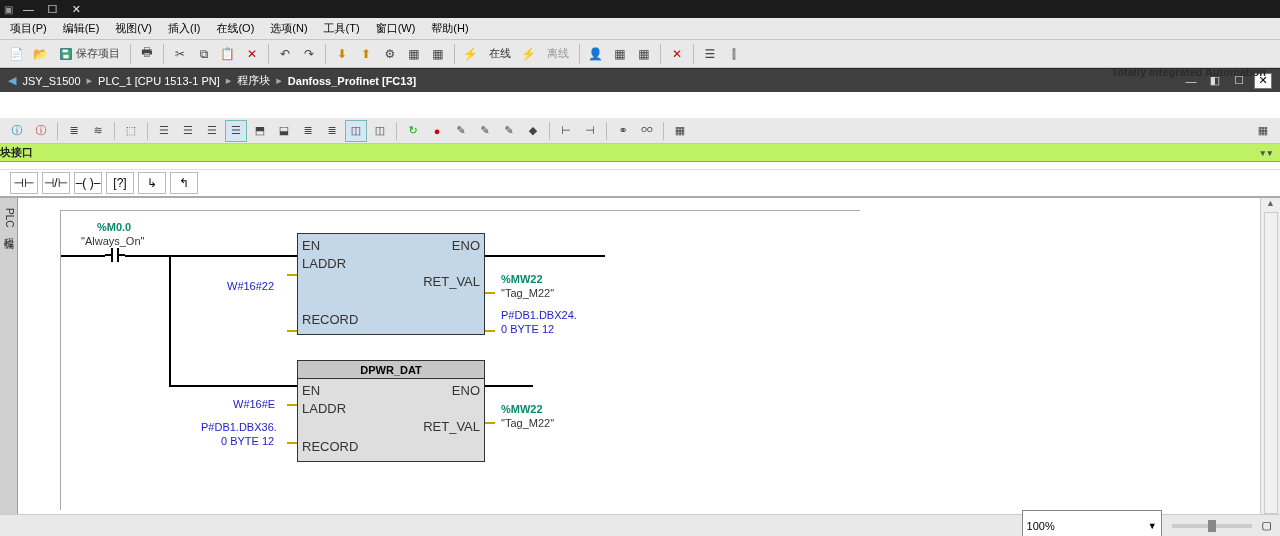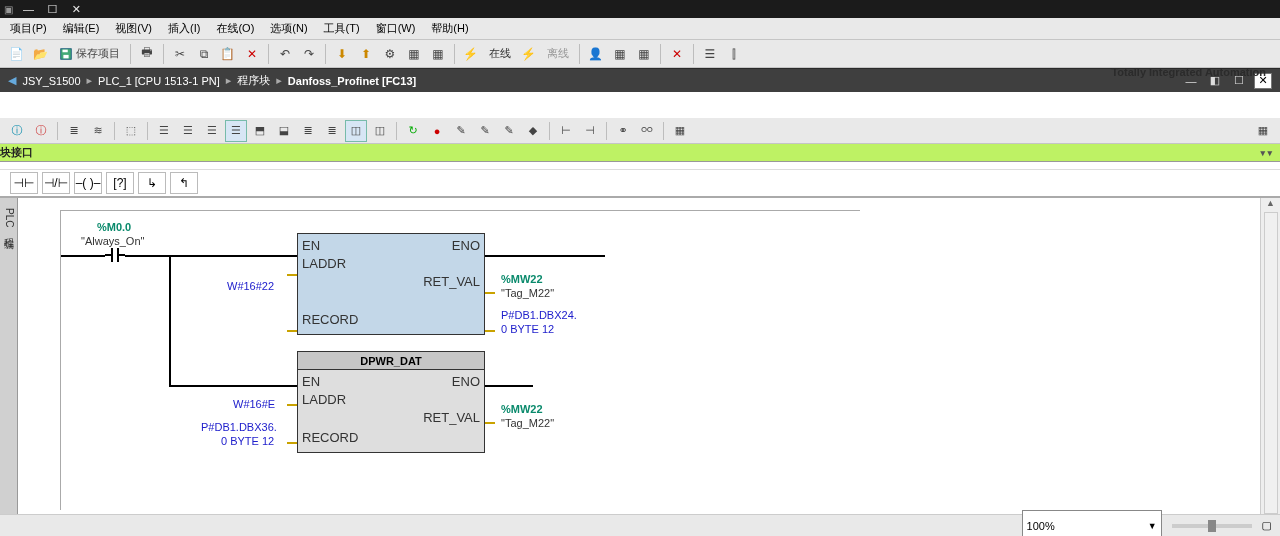--- a/index.html
+++ b/index.html
@@ -265,21 +265,21 @@
       <div class="pin-stub" style="left:424px; top:81px;"></div>
       <div class="sig addr" style="left:440px; top:62px;">%MW22</div>
       <div class="sig name" style="left:440px; top:76px;">"Tag_M22"</div>
 
       <div class="sig val" style="left:440px; top:98px;">P#DB1.DBX24.</div>
       <div class="sig val" style="left:440px; top:112px;">0 BYTE 12</div>
       <div class="pin-stub" style="left:424px; top:119px;"></div>
 
       <div class="wire h" style="left:108px; top:174px; width:128px;"></div>
 
-      <div class="fblock grey" style="left:236px; top:140px;">
+      <div class="fblock grey" style="left:236px; top:149px;">
         <div class="header">DPWR_DAT</div>
         <div class="body" style="height:82px;">
           <span class="pin left" style="top:4px;">EN</span>
           <span class="pin left" style="top:22px;">LADDR</span>
           <span class="pin left" style="top:60px;">RECORD</span>
           <span class="pin right" style="top:4px;">ENO</span>
           <span class="pin right" style="top:40px;">RET_VAL</span>
         </div>
       </div>
 

